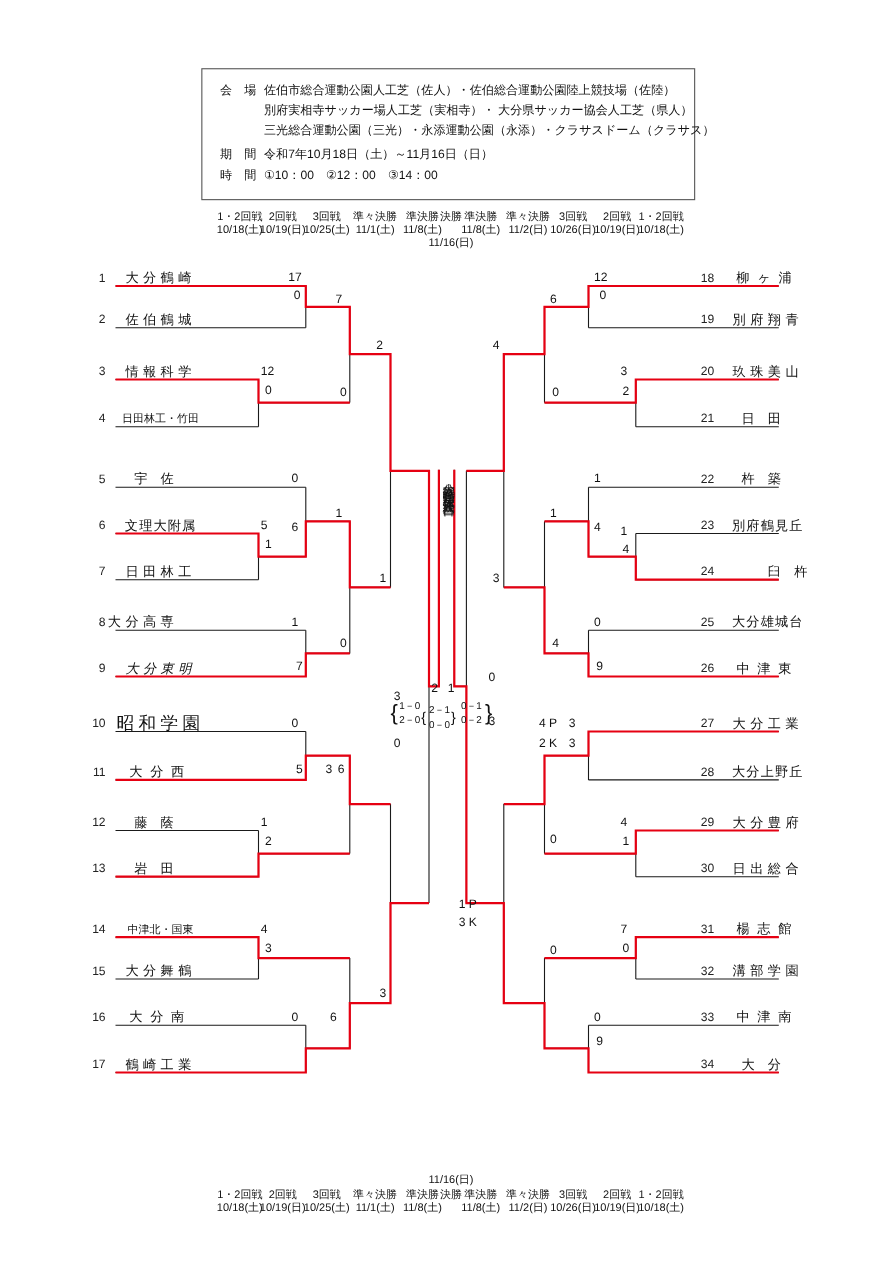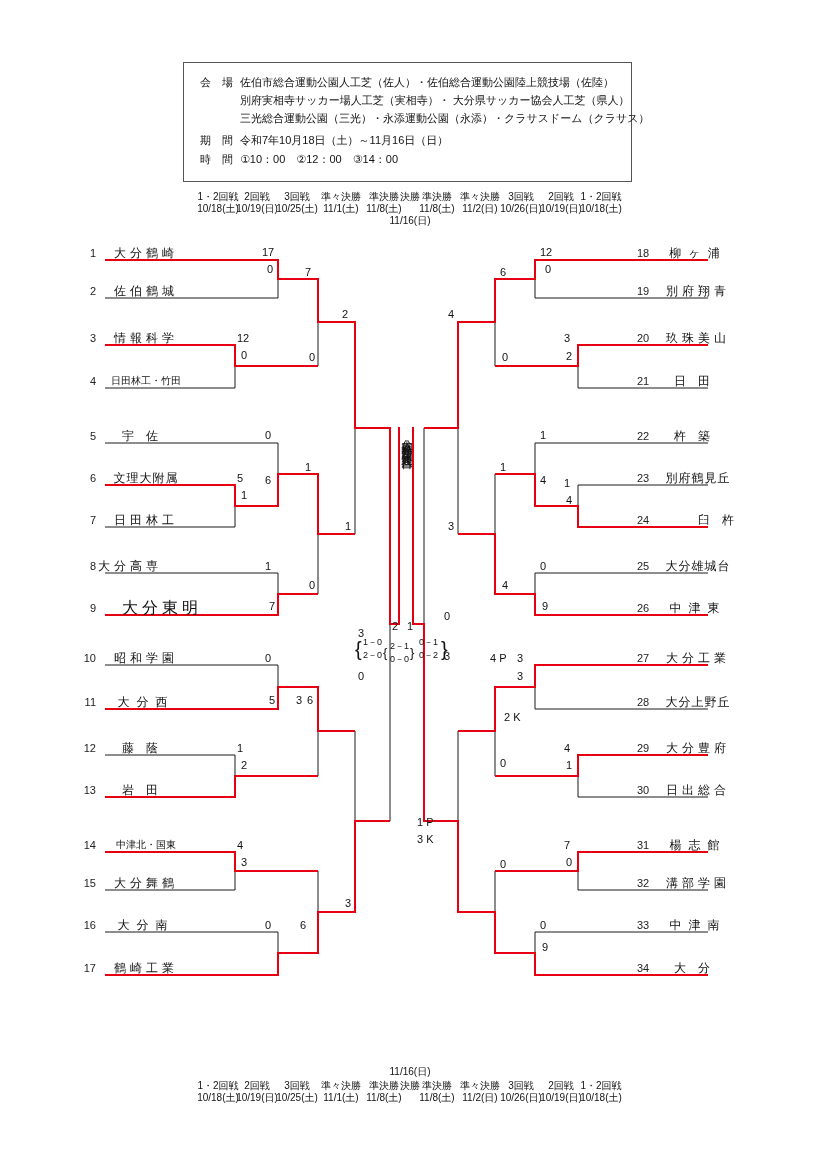--- a/index.html
+++ b/index.html
@@ -114,23 +114,23 @@
       <span class="abs team-name vc" style="left: 98px; top: 381px; width: 96px; letter-spacing: 0px; font-size: 10px; text-align: center;">日田林工・竹田</span>
       <span class="abs team-no vc" style="left: 70px; top: 436px; width: 26px; text-align: right;">5</span>
       <span class="abs team-name vc" style="left: 98px; top: 436px; width: 96px; letter-spacing: 12px; font-size: 12px; text-align: center;">宇佐</span>
       <span class="abs team-no vc" style="left: 70px; top: 478px; width: 26px; text-align: right;">6</span>
       <span class="abs team-name vc" style="left: 98px; top: 478px; width: 96px; letter-spacing: 1px; font-size: 12px; text-align: center;">文理大附属</span>
       <span class="abs team-no vc" style="left: 70px; top: 520px; width: 26px; text-align: right;">7</span>
       <span class="abs team-name vc" style="left: 98px; top: 520px; width: 96px; letter-spacing: 4px; font-size: 12px; text-align: center;">日田林工</span>
       <span class="abs team-no vc" style="left: 70px; top: 566px; width: 26px; text-align: right;">8</span>
       <span class="abs team-name vc" style="left: 98px; top: 566px; width: 96px; letter-spacing: 4px; font-size: 12px; ">大分高専</span>
       <span class="abs team-no vc" style="left: 70px; top: 608px; width: 26px; text-align: right;">9</span>
-      <span class="abs team-name vc" style="left: 114px; top: 608px; width: 96px; letter-spacing: 4px; font-size: 16px; text-align: center;">大分東明</span>
+      <span class="abs team-name vc" style="left: 98px; top: 608px; width: 96px; letter-spacing: 4px; font-size: 12px; text-align: center; font-style: italic;">大分東明</span>
       <span class="abs team-no vc" style="left: 70px; top: 658px; width: 26px; text-align: right;">10</span>
-      <span class="abs team-name vc" style="left: 98px; top: 658px; width: 96px; letter-spacing: 4px; font-size: 12px; text-align: center;">昭和学園</span>
+      <span class="abs team-name vc" style="left: 98px; top: 658px; width: 96px; letter-spacing: 4px; font-size: 16px; text-align: center;">昭和学園</span>
       <span class="abs team-no vc" style="left: 70px; top: 702px; width: 26px; text-align: right;">11</span>
       <span class="abs team-name vc" style="left: 98px; top: 702px; width: 96px; letter-spacing: 7px; font-size: 12px; text-align: center;">大分西</span>
       <span class="abs team-no vc" style="left: 70px; top: 748px; width: 26px; text-align: right;">12</span>
       <span class="abs team-name vc" style="left: 98px; top: 748px; width: 96px; letter-spacing: 12px; font-size: 12px; text-align: center;">藤蔭</span>
       <span class="abs team-no vc" style="left: 70px; top: 790px; width: 26px; text-align: right;">13</span>
       <span class="abs team-name vc" style="left: 98px; top: 790px; width: 96px; letter-spacing: 12px; font-size: 12px; text-align: center;">岩田</span>
       <span class="abs team-no vc" style="left: 70px; top: 845px; width: 26px; text-align: right;">14</span>
       <span class="abs team-name vc" style="left: 98px; top: 845px; width: 96px; letter-spacing: 0px; font-size: 10px; text-align: center;">中津北・国東</span>
       <span class="abs team-no vc" style="left: 70px; top: 883px; width: 26px; text-align: right;">15</span>
       <span class="abs team-name vc" style="left: 98px; top: 883px; width: 96px; letter-spacing: 4px; font-size: 12px; text-align: center;">大分舞鶴</span>
@@ -214,21 +214,21 @@
       <span class="abs score vc" style="left: 564px; top: 483px;">1</span>
       <span class="abs score vc" style="left: 566px; top: 500px;">4</span>
       <span class="abs score vc" style="left: 540px; top: 480px;">4</span>
       <span class="abs score vc" style="left: 540px; top: 566px;">0</span>
       <span class="abs score vc" style="left: 542px; top: 606px;">9</span>
       <span class="abs score vc" style="left: 500px; top: 467px;">1</span>
       <span class="abs score vc" style="left: 502px; top: 585px;">4</span>
       <span class="abs score vc" style="left: 448px; top: 526px;">3</span>
       <span class="abs score vc" style="left: 490px; top: 658px;">4 P</span>
       <span class="abs score vc" style="left: 517px; top: 658px;">3</span>
-      <span class="abs score vc" style="left: 504px; top: 676px; margin-top: 41px;">2 K</span>
+      <span class="abs score vc" style="left: 490px; top: 676px;">2 K</span>
       <span class="abs score vc" style="left: 517px; top: 676px;">3</span>
       <span class="abs score vc" style="left: 564px; top: 748px;">4</span>
       <span class="abs score vc" style="left: 566px; top: 765px;">1</span>
       <span class="abs score vc" style="left: 500px; top: 763px;">0</span>
       <span class="abs score vc" style="left: 564px; top: 845px;">7</span>
       <span class="abs score vc" style="left: 566px; top: 862px;">0</span>
       <span class="abs score vc" style="left: 500px; top: 864px;">0</span>
       <span class="abs score vc" style="left: 540px; top: 925px;">0</span>
       <span class="abs score vc" style="left: 542px; top: 947px;">9</span>
       <span class="abs score vc" style="left: 417px; top: 822px;">1 P</span>

